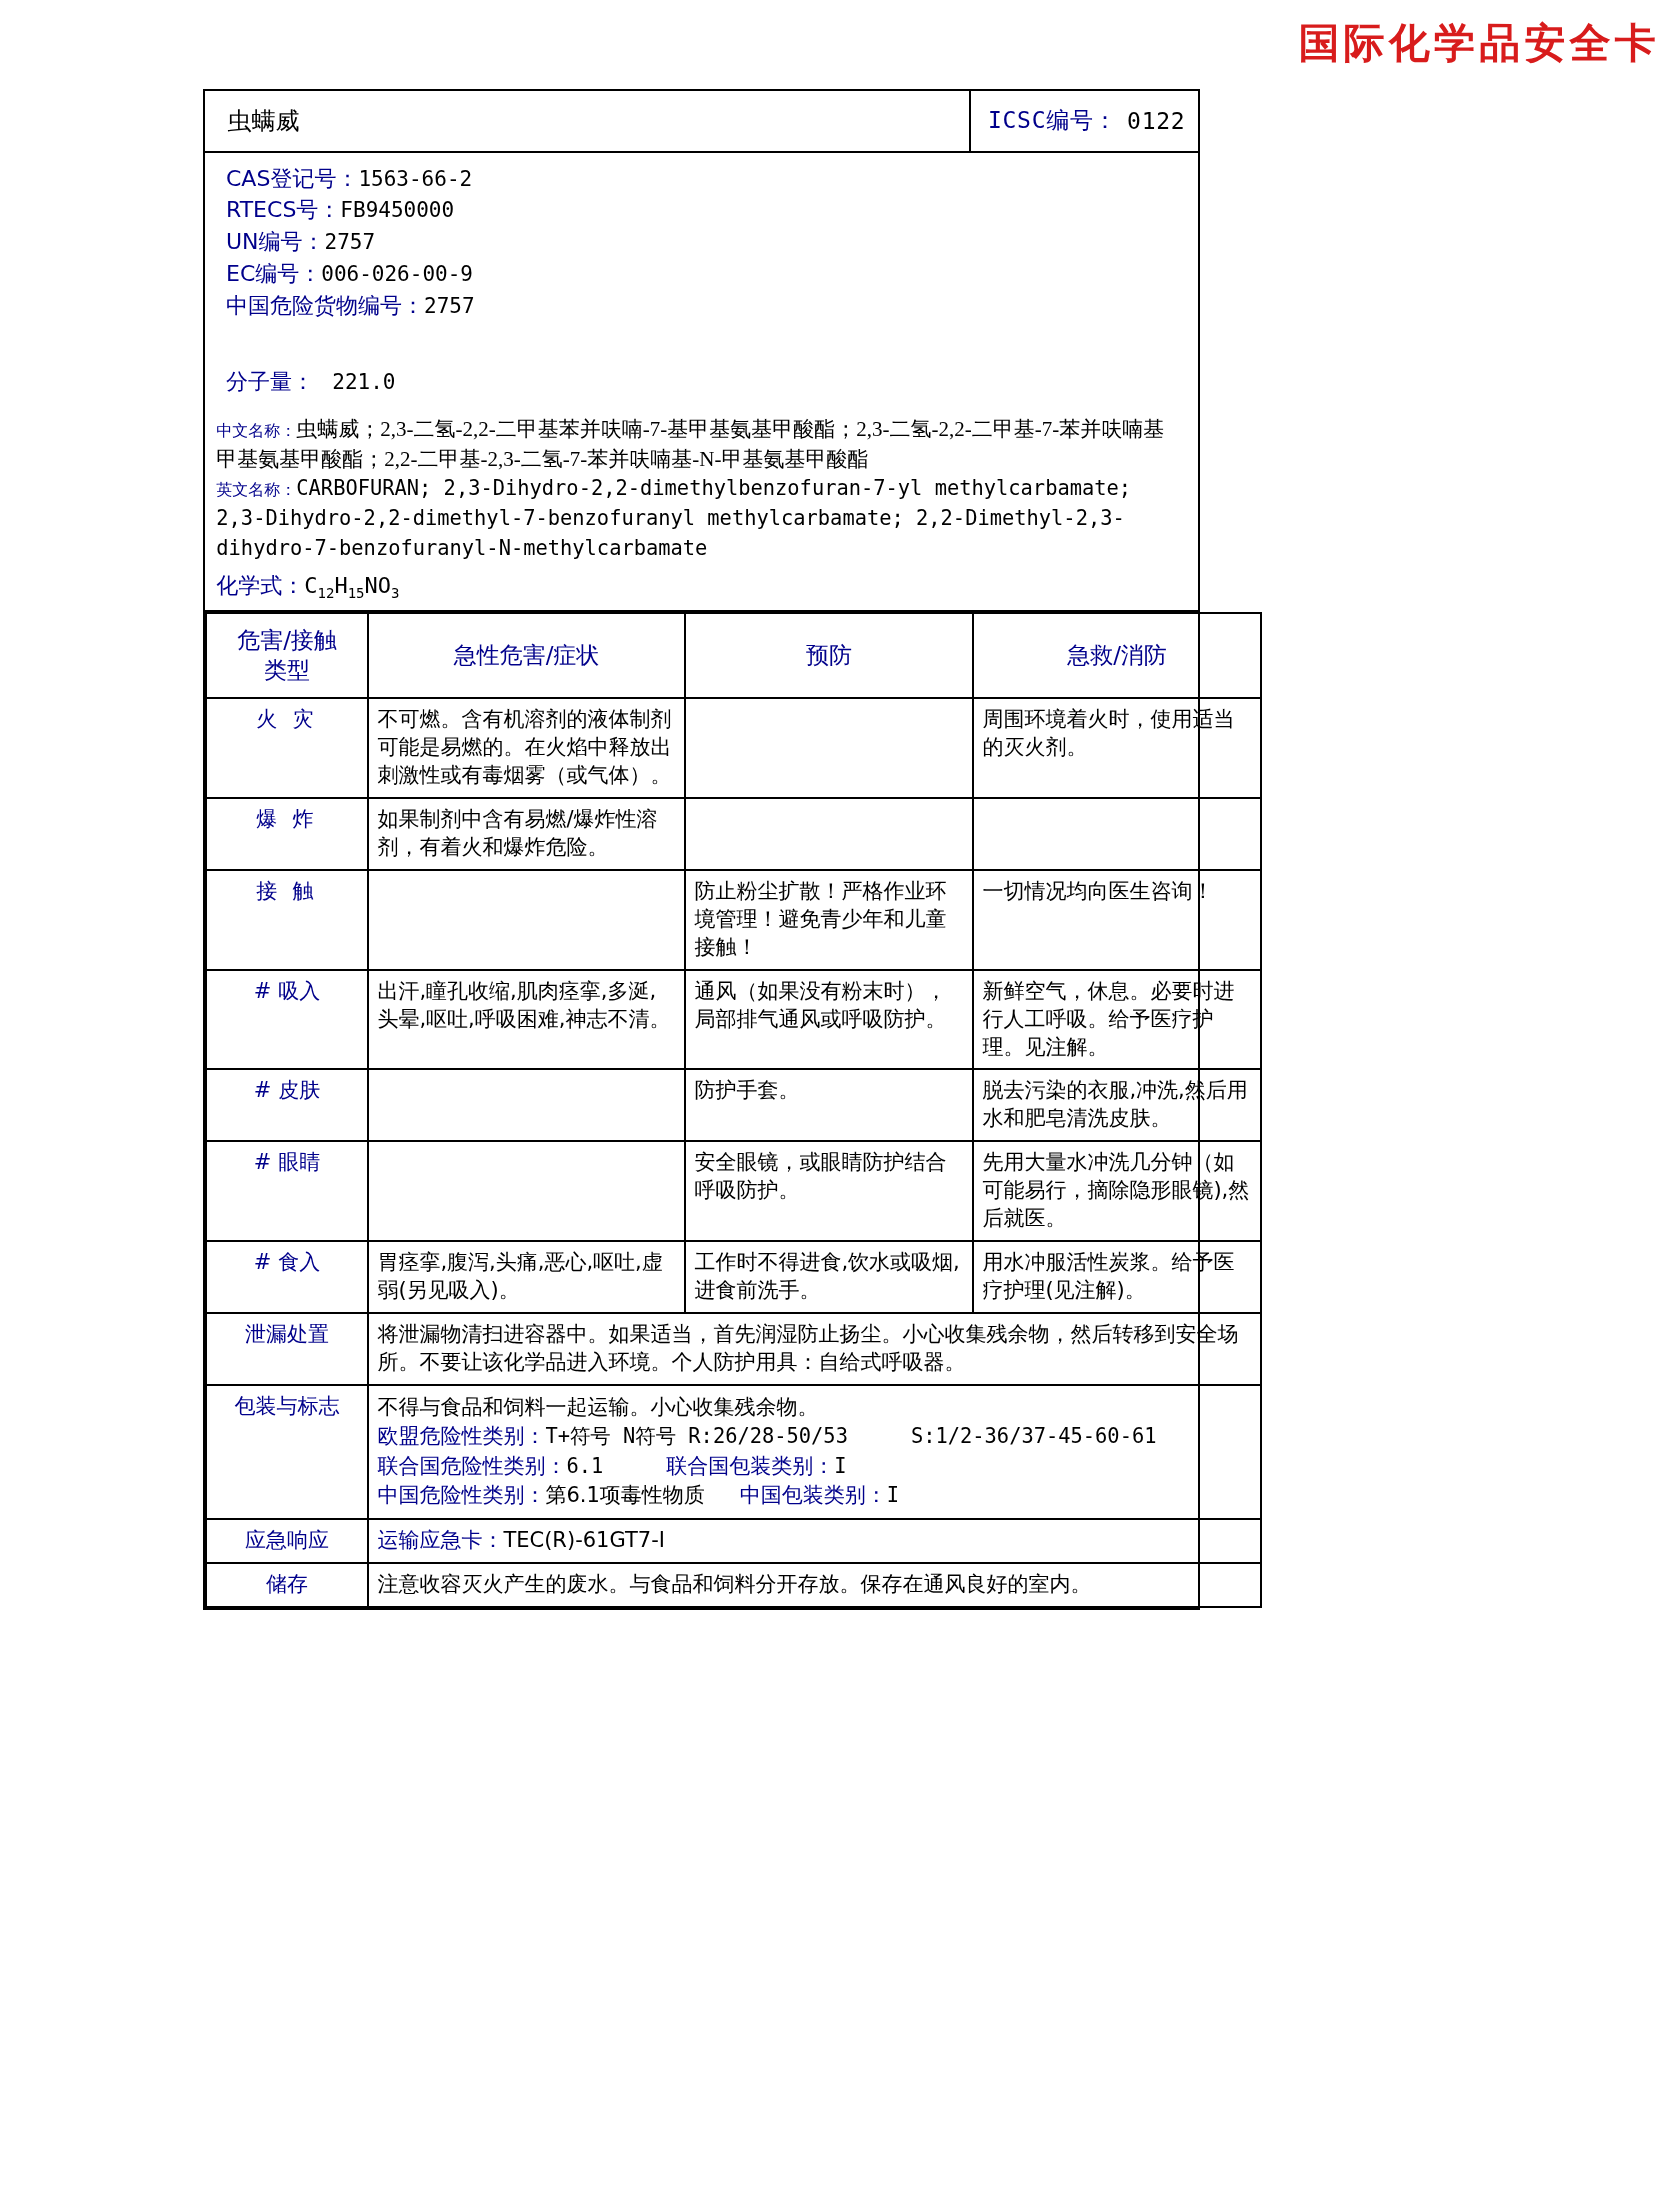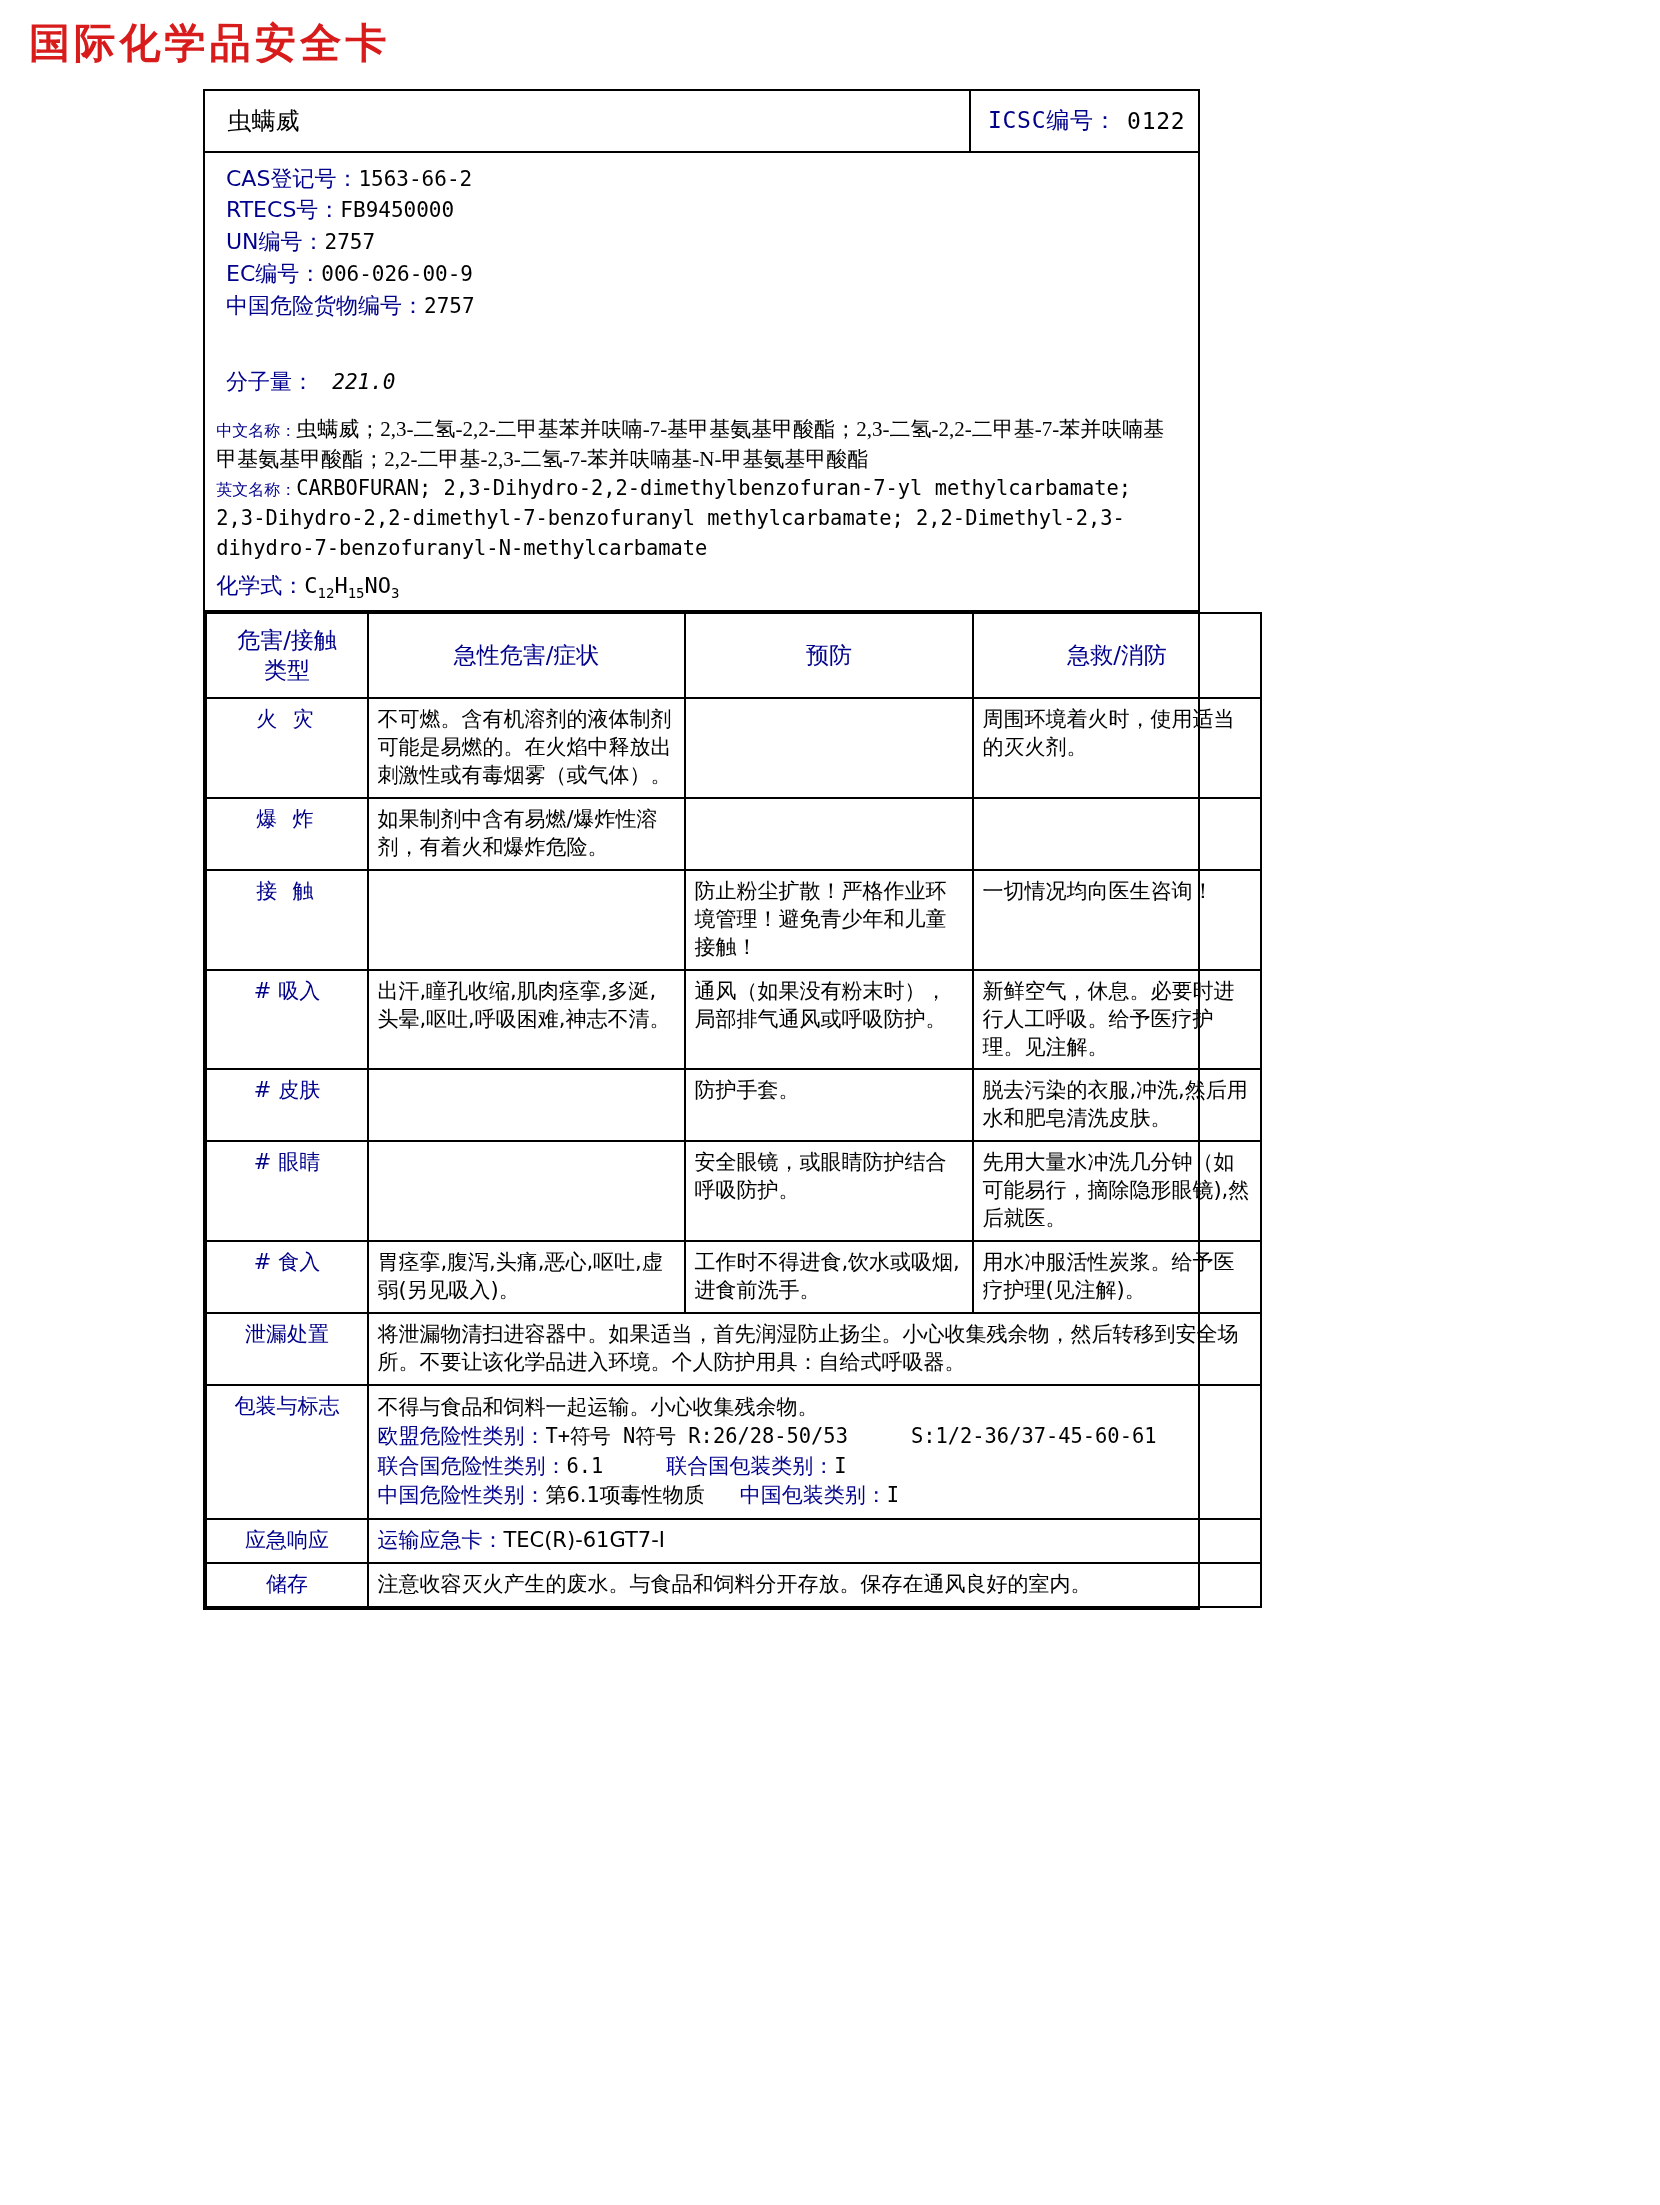--- a/index.html
+++ b/index.html
@@ -11,28 +11,27 @@
     width: 1660px;
     font-family: "Liberation Serif", "DejaVu Serif", serif;
     color: #000000;
   }
   .page {
     width: 1660px;
     box-sizing: border-box;
     padding: 0;
   }
   .doc-title {
-    text-align: left;
+    text-align: right;
     color: #d81c1c;
     font-family: "DejaVu Sans", "Liberation Sans", sans-serif;
     font-weight: bold;
     font-size: 41px;
     letter-spacing: 4.2px;
     padding: 15.5px 0 18.3px 0;
-    margin-left: 29px;
   }
   .sheet {
     width: 997px;
     margin: 0 12px 0 203px;
     border: 2.8px solid #000;
     box-sizing: border-box;
   }
   
   .hdr {
     display: flex;
@@ -102,21 +101,20 @@
     font-family: "DejaVu Sans Mono", "Liberation Mono", monospace;
     font-size: 20.4px;
   }
   .mw {
     margin-top: 44px;
     font-size: 22px;
   }
   .mw .val {
     font-family: "DejaVu Sans Mono", "Liberation Mono", monospace;
     margin-left: 18.3px;
-    font-style: italic;
   }
   .formula-row {
     margin-top: 7px;
     font-size: 22px;
   }
   .formula {
     font-family: "DejaVu Sans Mono", "Liberation Mono", monospace;
     font-size: 22px;
     text-align: right;
   }

